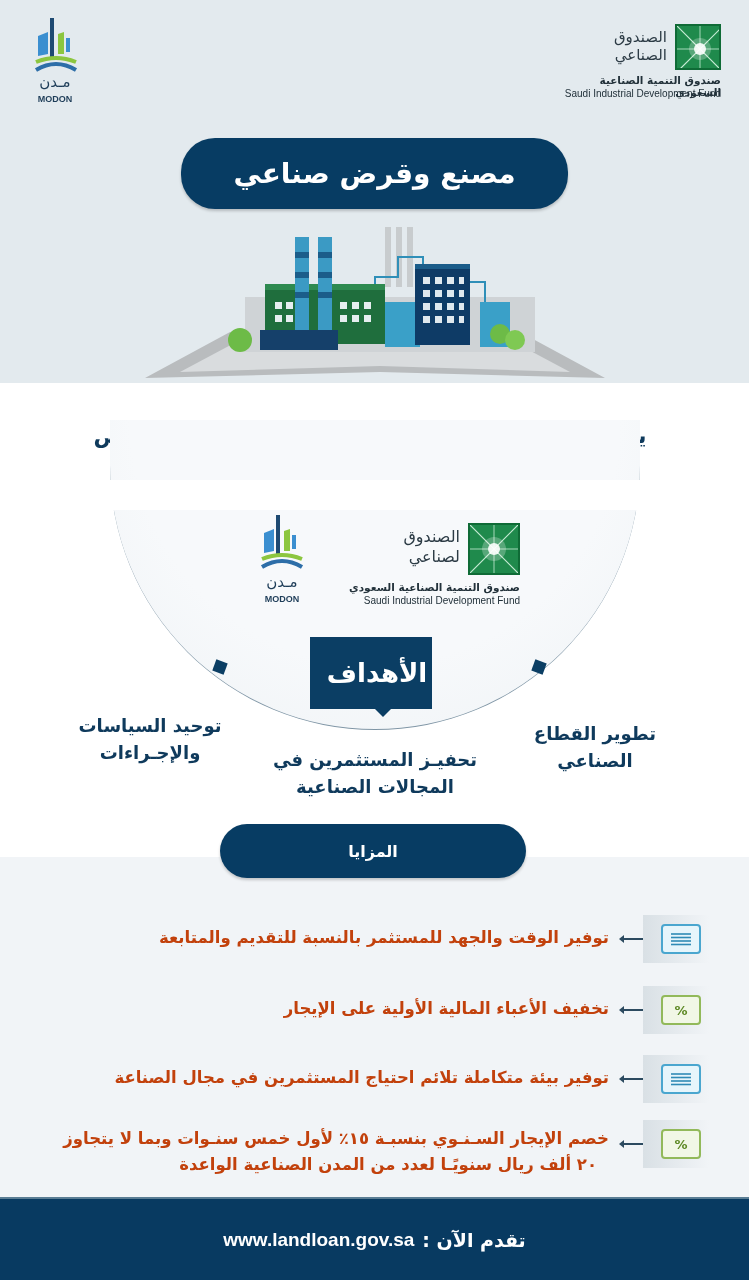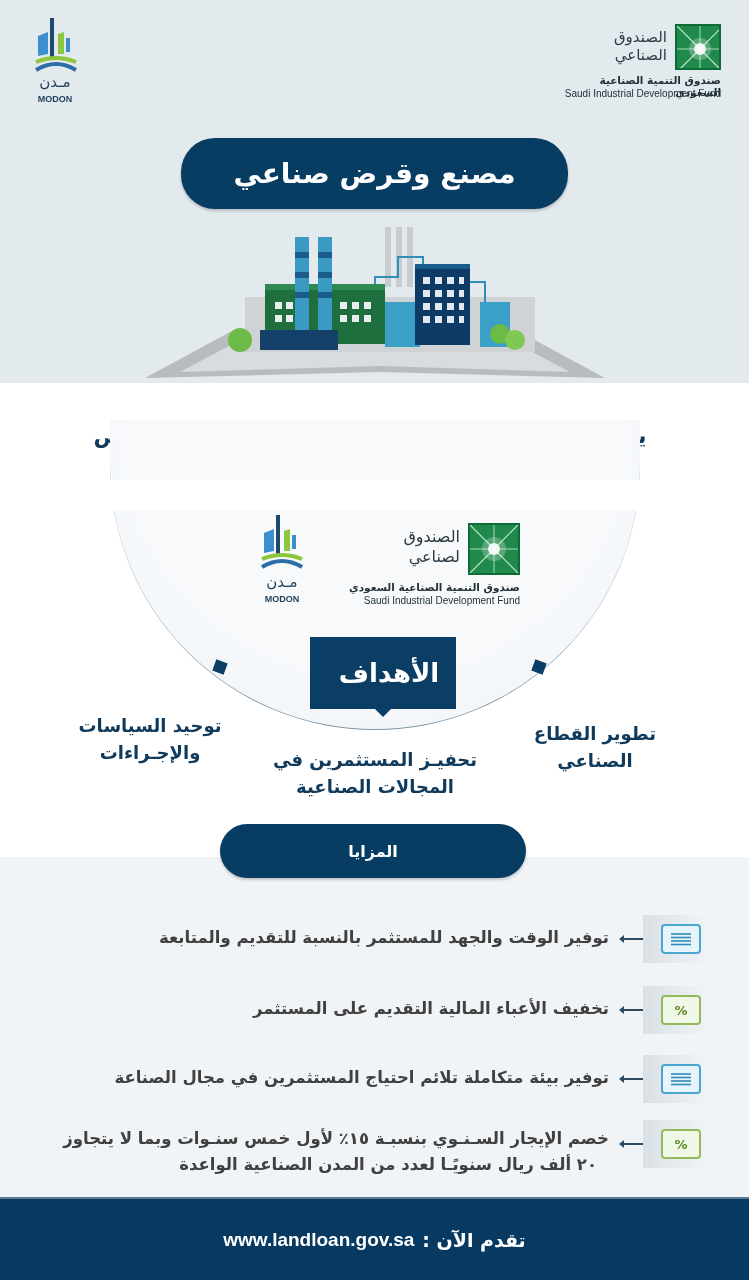--- a/index.html
+++ b/index.html
@@ -26,38 +26,38 @@
 
   .factory { left: 140px; top: 222px; width: 470px; height: 160px; }
 
   
   .intro { left: 40px; top: 416px; width: 660px; text-align: center; direction: rtl; font-size: 22px; font-weight: bold; color: #0f3a5c; line-height: 40px; }
 
   
   .partners-bg { left: 110px; top: 420px; width: 530px; height: 310px; border-radius: 0 0 265px 265px; background: radial-gradient(circle at 50% 0%, #f7f9fb 60%, #eef2f5 100%); border-bottom: 1.5px solid #7f95a5; }
   .partners-logos { left: 240px; top: 515px; width: 300px; height: 100px; }
 
-  .goal-box { left: 310px; top: 637px; width: 146px; height: 72px; background: #0b3e64; color: #fff; font-size: 26px; font-weight: bold; display: flex; align-items: center; justify-content: center; direction: rtl; padding-left: 12px; }
+  .goal-box { left: 310px; top: 637px; width: 122px; height: 72px; background: #0b3e64; color: #fff; font-size: 26px; font-weight: bold; display: flex; align-items: center; justify-content: center; direction: rtl; padding-left: 12px; }
   .goal-pointer { left: 374px; top: 708px; width: 0; height: 0; border-left: 9px solid transparent; border-right: 9px solid transparent; border-top: 9px solid #0b3e64; }
   .diamond { width: 12px; height: 12px; background: #0b3e64; transform: rotate(20deg); }
 
   .goal { text-align: center; direction: rtl; font-size: 18px; font-weight: bold; color: #0f3a5c; line-height: 27px; }
 
   
   .benefits-bg { left: 0; top: 857px; width: 749px; height: 343px; background: #f1f4f7; }
   .benefits-pill { left: 220px; top: 824px; width: 306px; height: 54px; background: #073c63; border-radius: 27px; color: #fff; font-size: 16px; font-weight: bold; display: flex; align-items: center; justify-content: center; direction: rtl; box-shadow: 0 2px 3px rgba(0,0,0,.2); }
 
   .benefit-row { position: absolute; right: 40px; width: 660px; height: 48px; }
   .b-iconbox { position: absolute; right: 0; top: 0; width: 66px; height: 48px; background: linear-gradient(to right, #d9e0e5, #f1f4f7); }
   .b-icon { position: absolute; right: 8px; top: 9px; width: 40px; height: 30px; border-radius: 4px; display: flex; align-items: center; justify-content: center; font-size: 13px; font-weight: bold; }
   .b-icon.blue { border: 2px solid #4aa6cf; background: #e6f5fb; color: #2f8bb6; }
   .b-icon.green { border: 2px solid #92b95a; background: #f1f7e6; color: #5e8a26; }
   .b-arrow { position: absolute; right: 66px; top: 23px; width: 22px; height: 2px; background: #2c4a60; }
   .b-arrow::before { content: ""; position: absolute; left: -2px; top: -3px; border-right: 5px solid #2c4a60; border-top: 4px solid transparent; border-bottom: 4px solid transparent; }
-  .b-text { position: absolute; right: 100px; top: 10px; width: 560px; text-align: right; direction: rtl; font-size: 16.5px; font-weight: bold; color: #404040; line-height: 26px; }
+  .b-text { position: absolute; right: 100px; top: 10px; width: 560px; text-align: right; direction: rtl; font-size: 16.5px; font-weight: bold; color: #c2410c; line-height: 26px; }
 
   
   .footer { left: 0; top: 1197px; width: 749px; height: 83px; background: #083a61; border-top: 2px solid #5a7d94; color: #fff; display: flex; align-items: center; justify-content: center; font-size: 19px; font-weight: bold; direction: rtl; }
   .footer span { margin: 0 4px; }
   .footer .url { direction: ltr; font-family: "Liberation Sans", sans-serif; }
 </style>
 </head>
 <body>
 
 <div class="abs top-band"></div>
@@ -238,21 +238,21 @@
   </div>
   <div class="b-arrow"></div>
   <div class="b-text">توفير الوقت والجهد للمستثمر بالنسبة للتقديم والمتابعة</div>
 </div>
 
 <div class="benefit-row" style="top:986px;">
   <div class="b-iconbox">
     <div class="b-icon green">%</div>
   </div>
   <div class="b-arrow"></div>
-  <div class="b-text">تخفيف الأعباء المالية التقديم على المستثمر</div>
+  <div class="b-text">تخفيف الأعباء المالية الأولية على الإيجار</div>
 </div>
 
 <div class="benefit-row" style="top:1055px;">
   <div class="b-iconbox">
     <div class="b-icon blue">
       <svg width="22" height="14" viewBox="0 0 22 14">
           <g stroke="#2f8bb6" stroke-width="1.6">
             <line x1="1" y1="2" x2="21" y2="2"></line>
             <line x1="1" y1="5.5" x2="21" y2="5.5"></line>
             <line x1="1" y1="9" x2="21" y2="9"></line>

